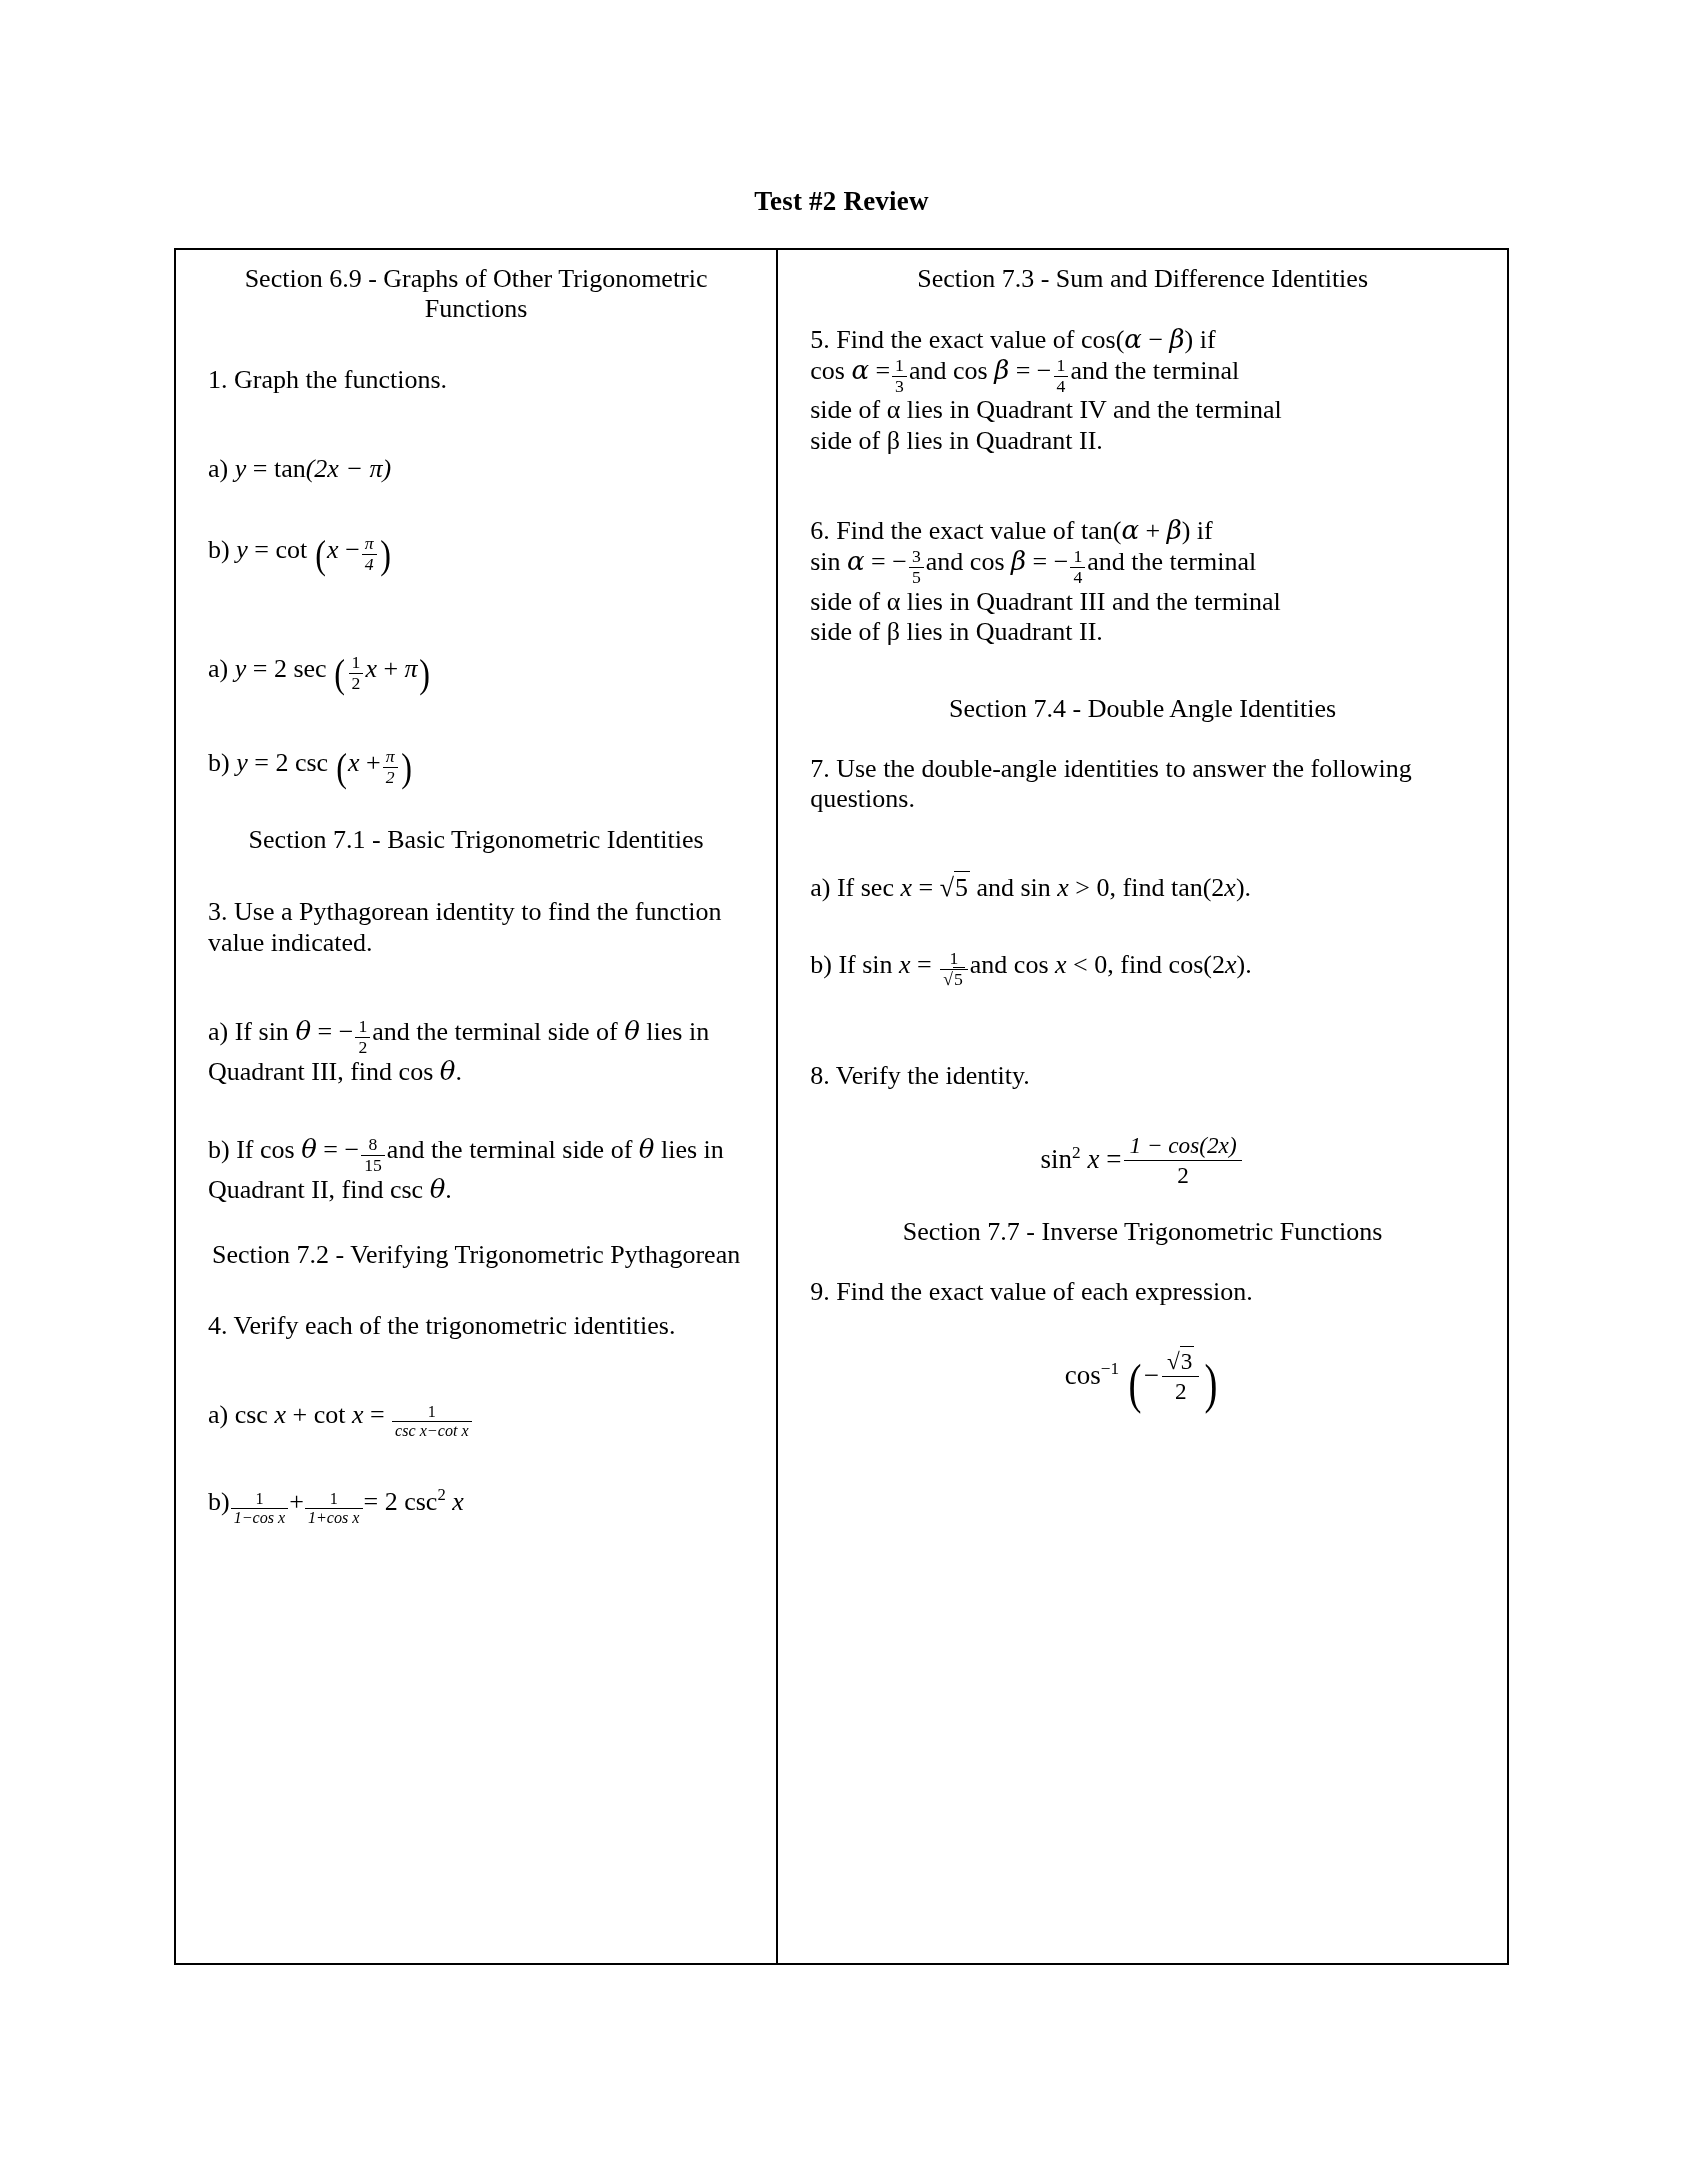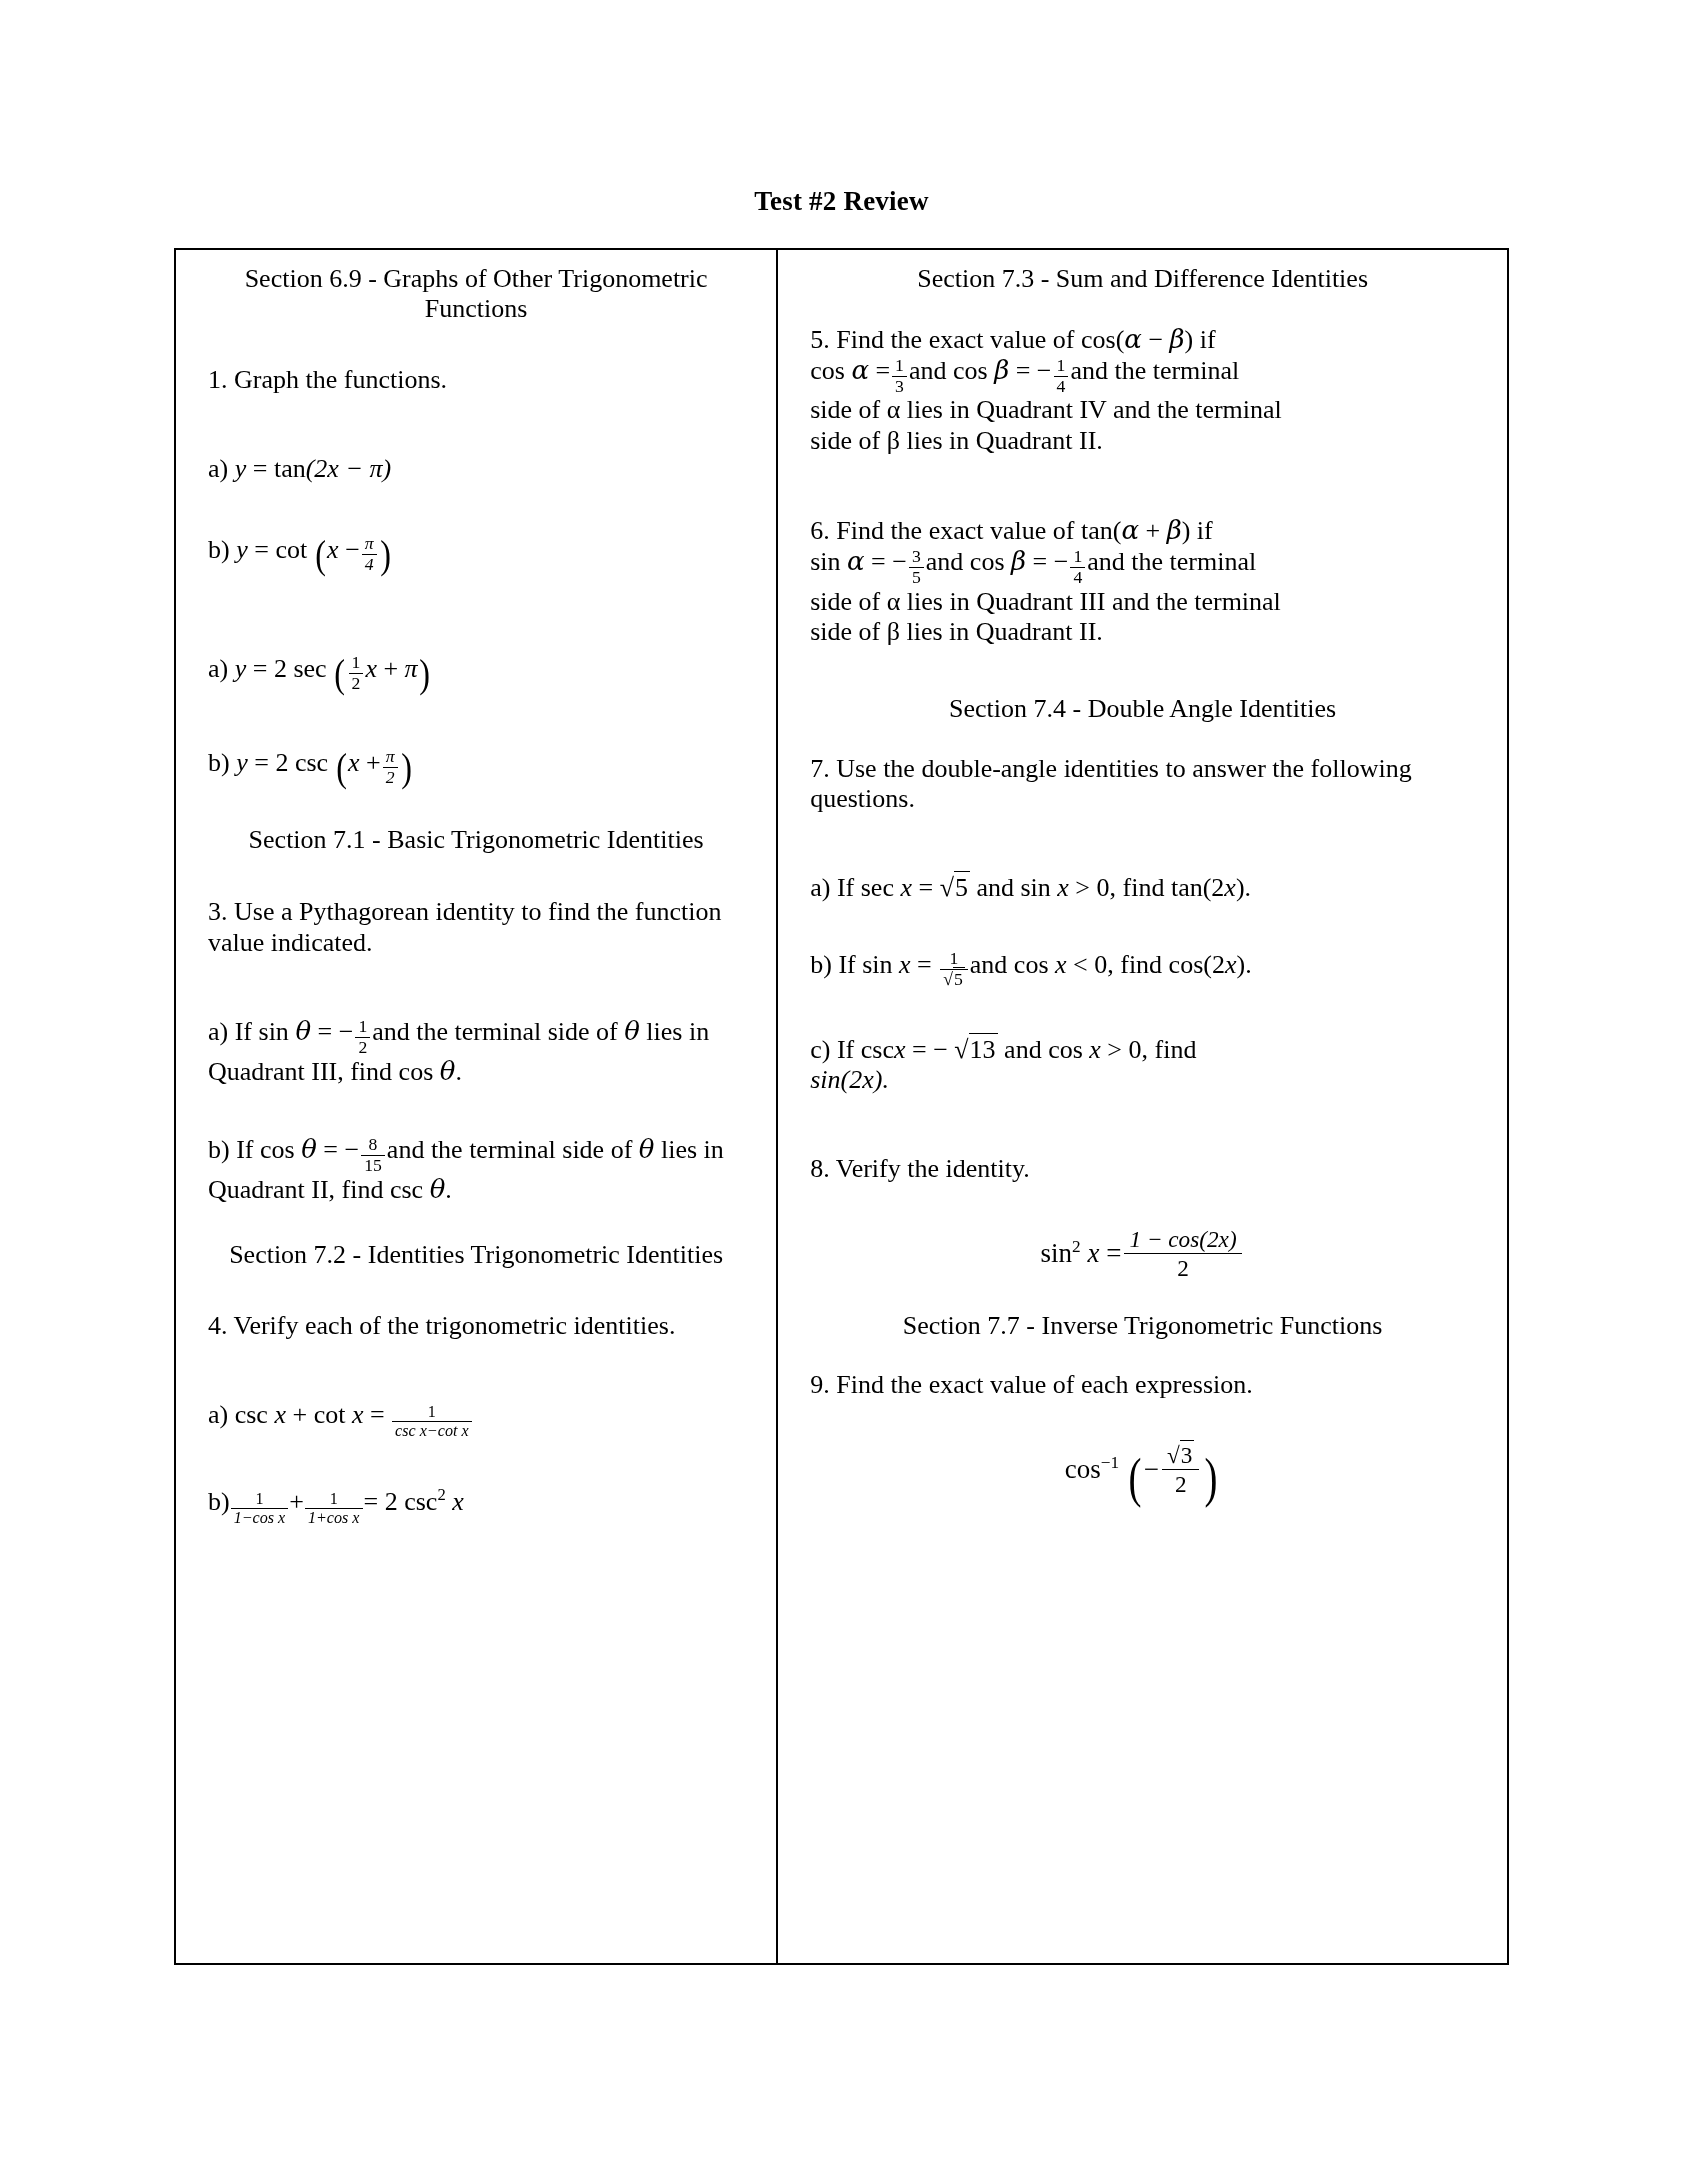--- a/index.html
+++ b/index.html
@@ -243,21 +243,21 @@
         <span class="eq">=</span>
         <span>−</span><span class="frac"><span class="num">8</span><span class="den">15</span></span><span>and the terminal side of</span>
         <span class="gk">θ</span>
         <span>lies in Quadrant II, find csc</span>
         <span class="gk">θ</span>.
       </div>
 
       <div class="blank-sm"></div>
 
       <div class="heading">
-        <span>Section 7.2 - </span><span class="u">Identities Trigonometric Identities</span>
+        <span>Section 7.2 - </span><span class="u">Verifying Trigonometric Pythagorean</span>
       </div>
 
       <div class="blank"></div>
 
       <div class="para">4. Verify each of the trigonometric identities.</div>
 
       <div class="blank"></div>
 
       <div class="para">
         <span>a)</span>
@@ -353,32 +353,20 @@
         <span class="m">x</span>
         <span class="eq">=</span>
         <span class="frac"><span class="num">1</span><span class="den"><span class="rad"><span class="sign">√</span><span class="body">5</span></span></span></span><span>and cos</span>
         <span class="m">x</span>
         <span>&lt; 0,</span>
         <span>find cos(2</span><span class="m">x</span>).
       </div>
 
       <div class="blank-sm"></div>
 
-      <div class="para">
-        <span>c)</span>
-        <span>If csc</span><span class="m">x</span>
-        <span class="eq">=</span>
-        <span>−</span>
-        <span class="rad"><span class="sign">√</span><span class="body">13</span></span>
-        <span>and cos</span>
-        <span class="m">x</span>
-        <span>&gt; 0,</span>
-        <span>find</span><br>
-        <span class="up" style="font-style:italic">sin(2x).</span>
-      </div>
 
       <div class="blank"></div>
 
       <div class="para">8. Verify the identity.</div>
 
       <div class="blank"></div>
 
       <div class="display">
         <span class="up">sin</span><span class="sup">2</span>
         <span class="m">x</span>

